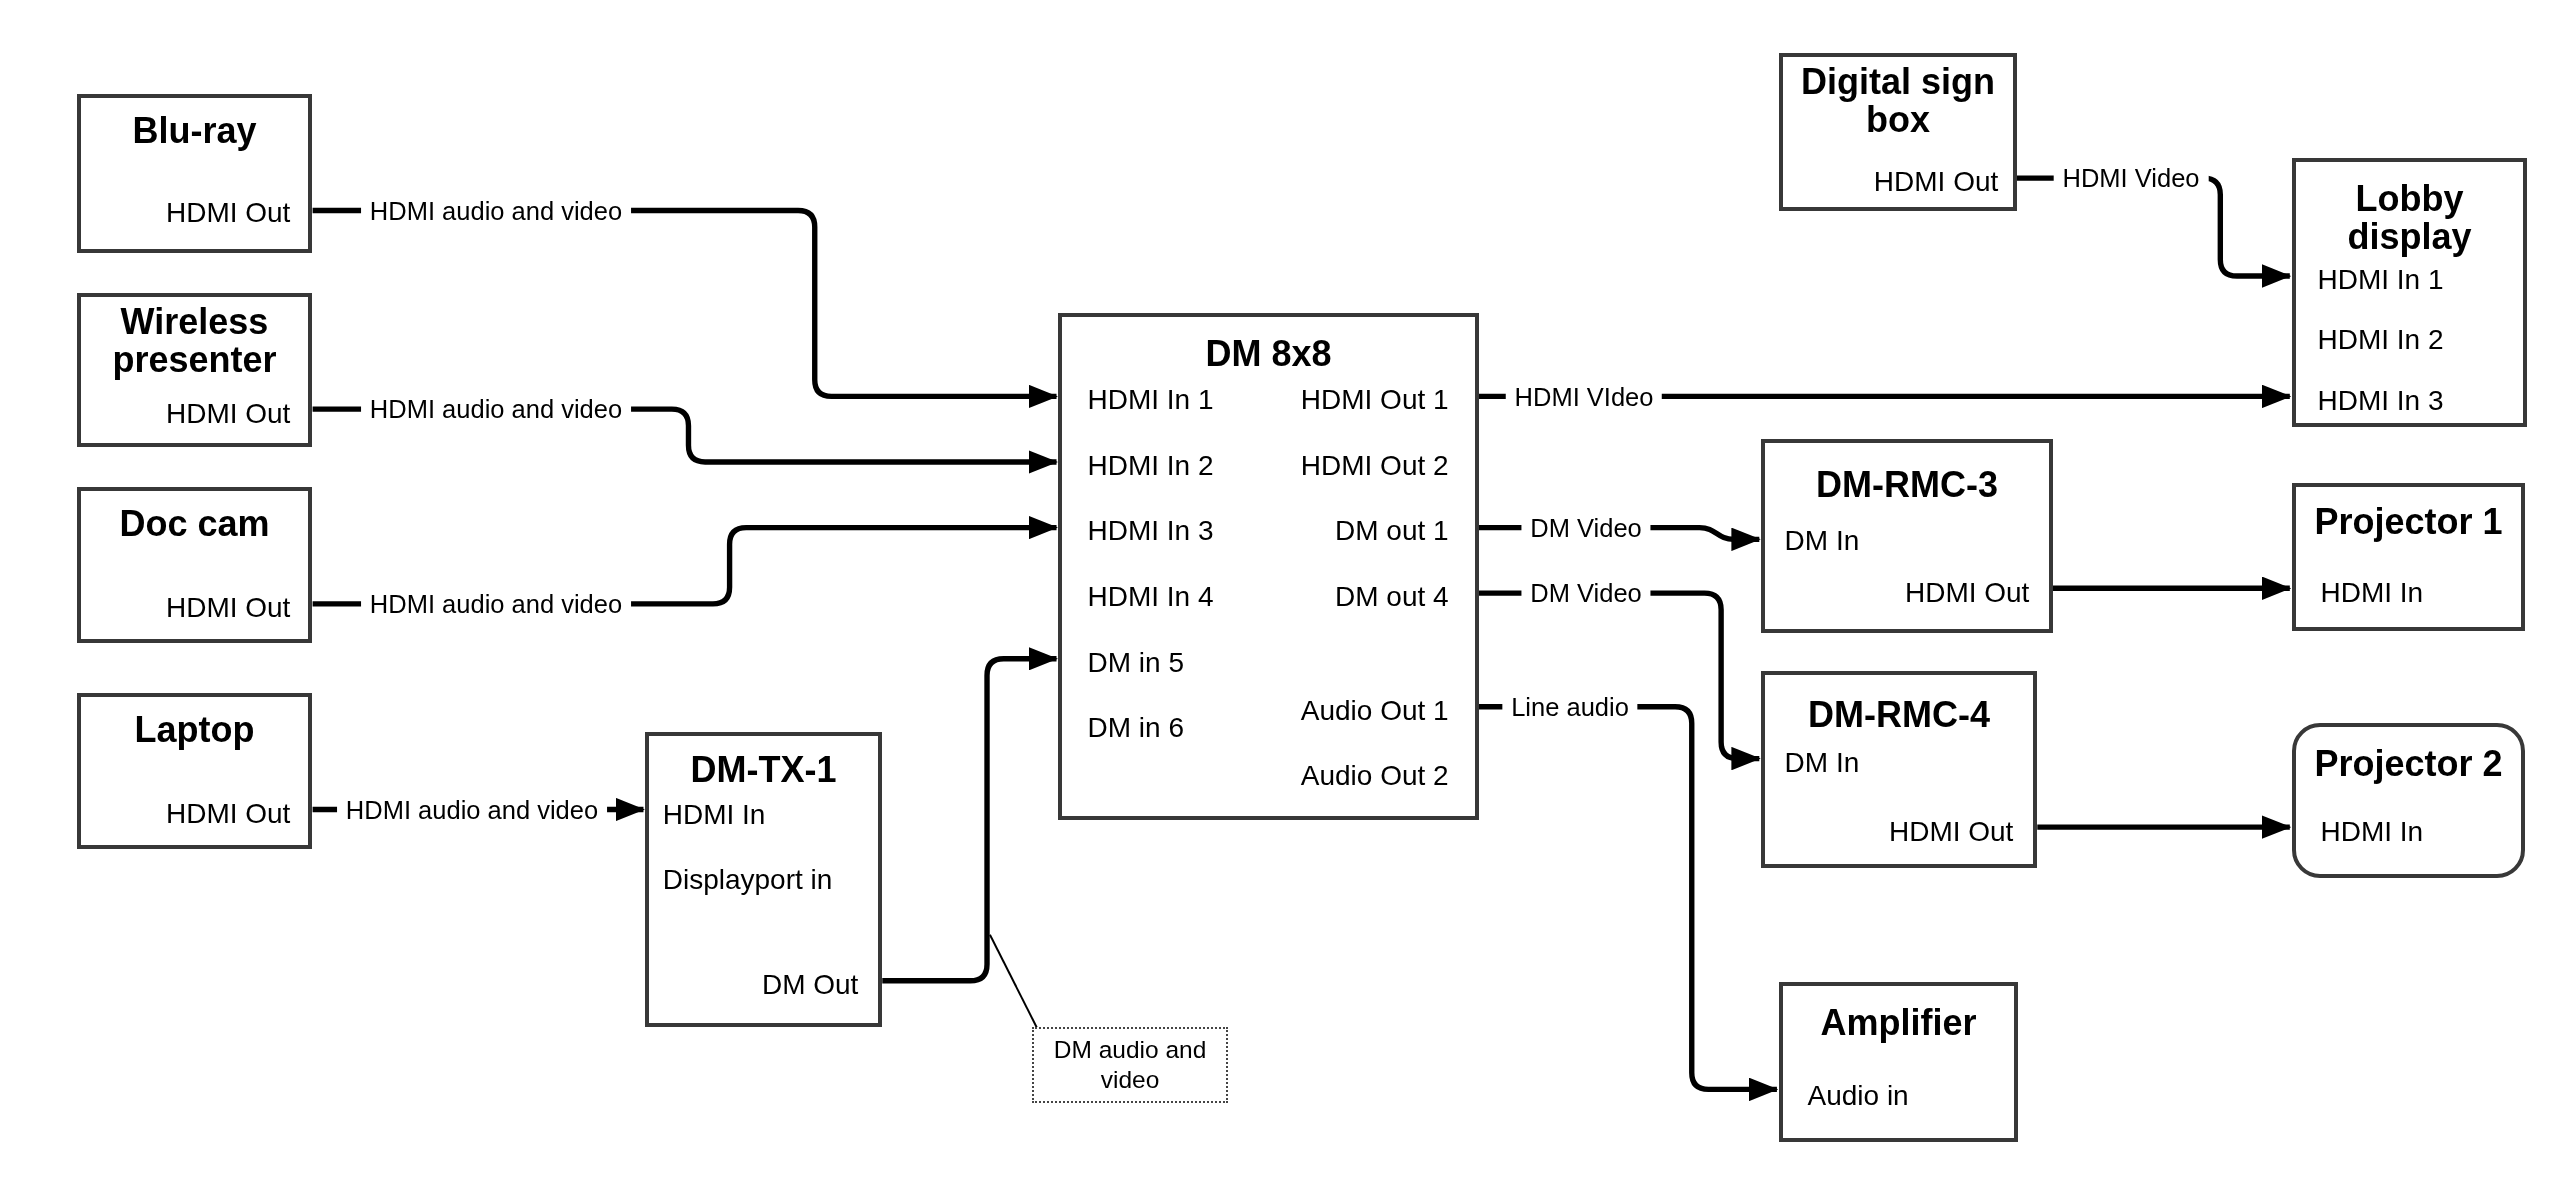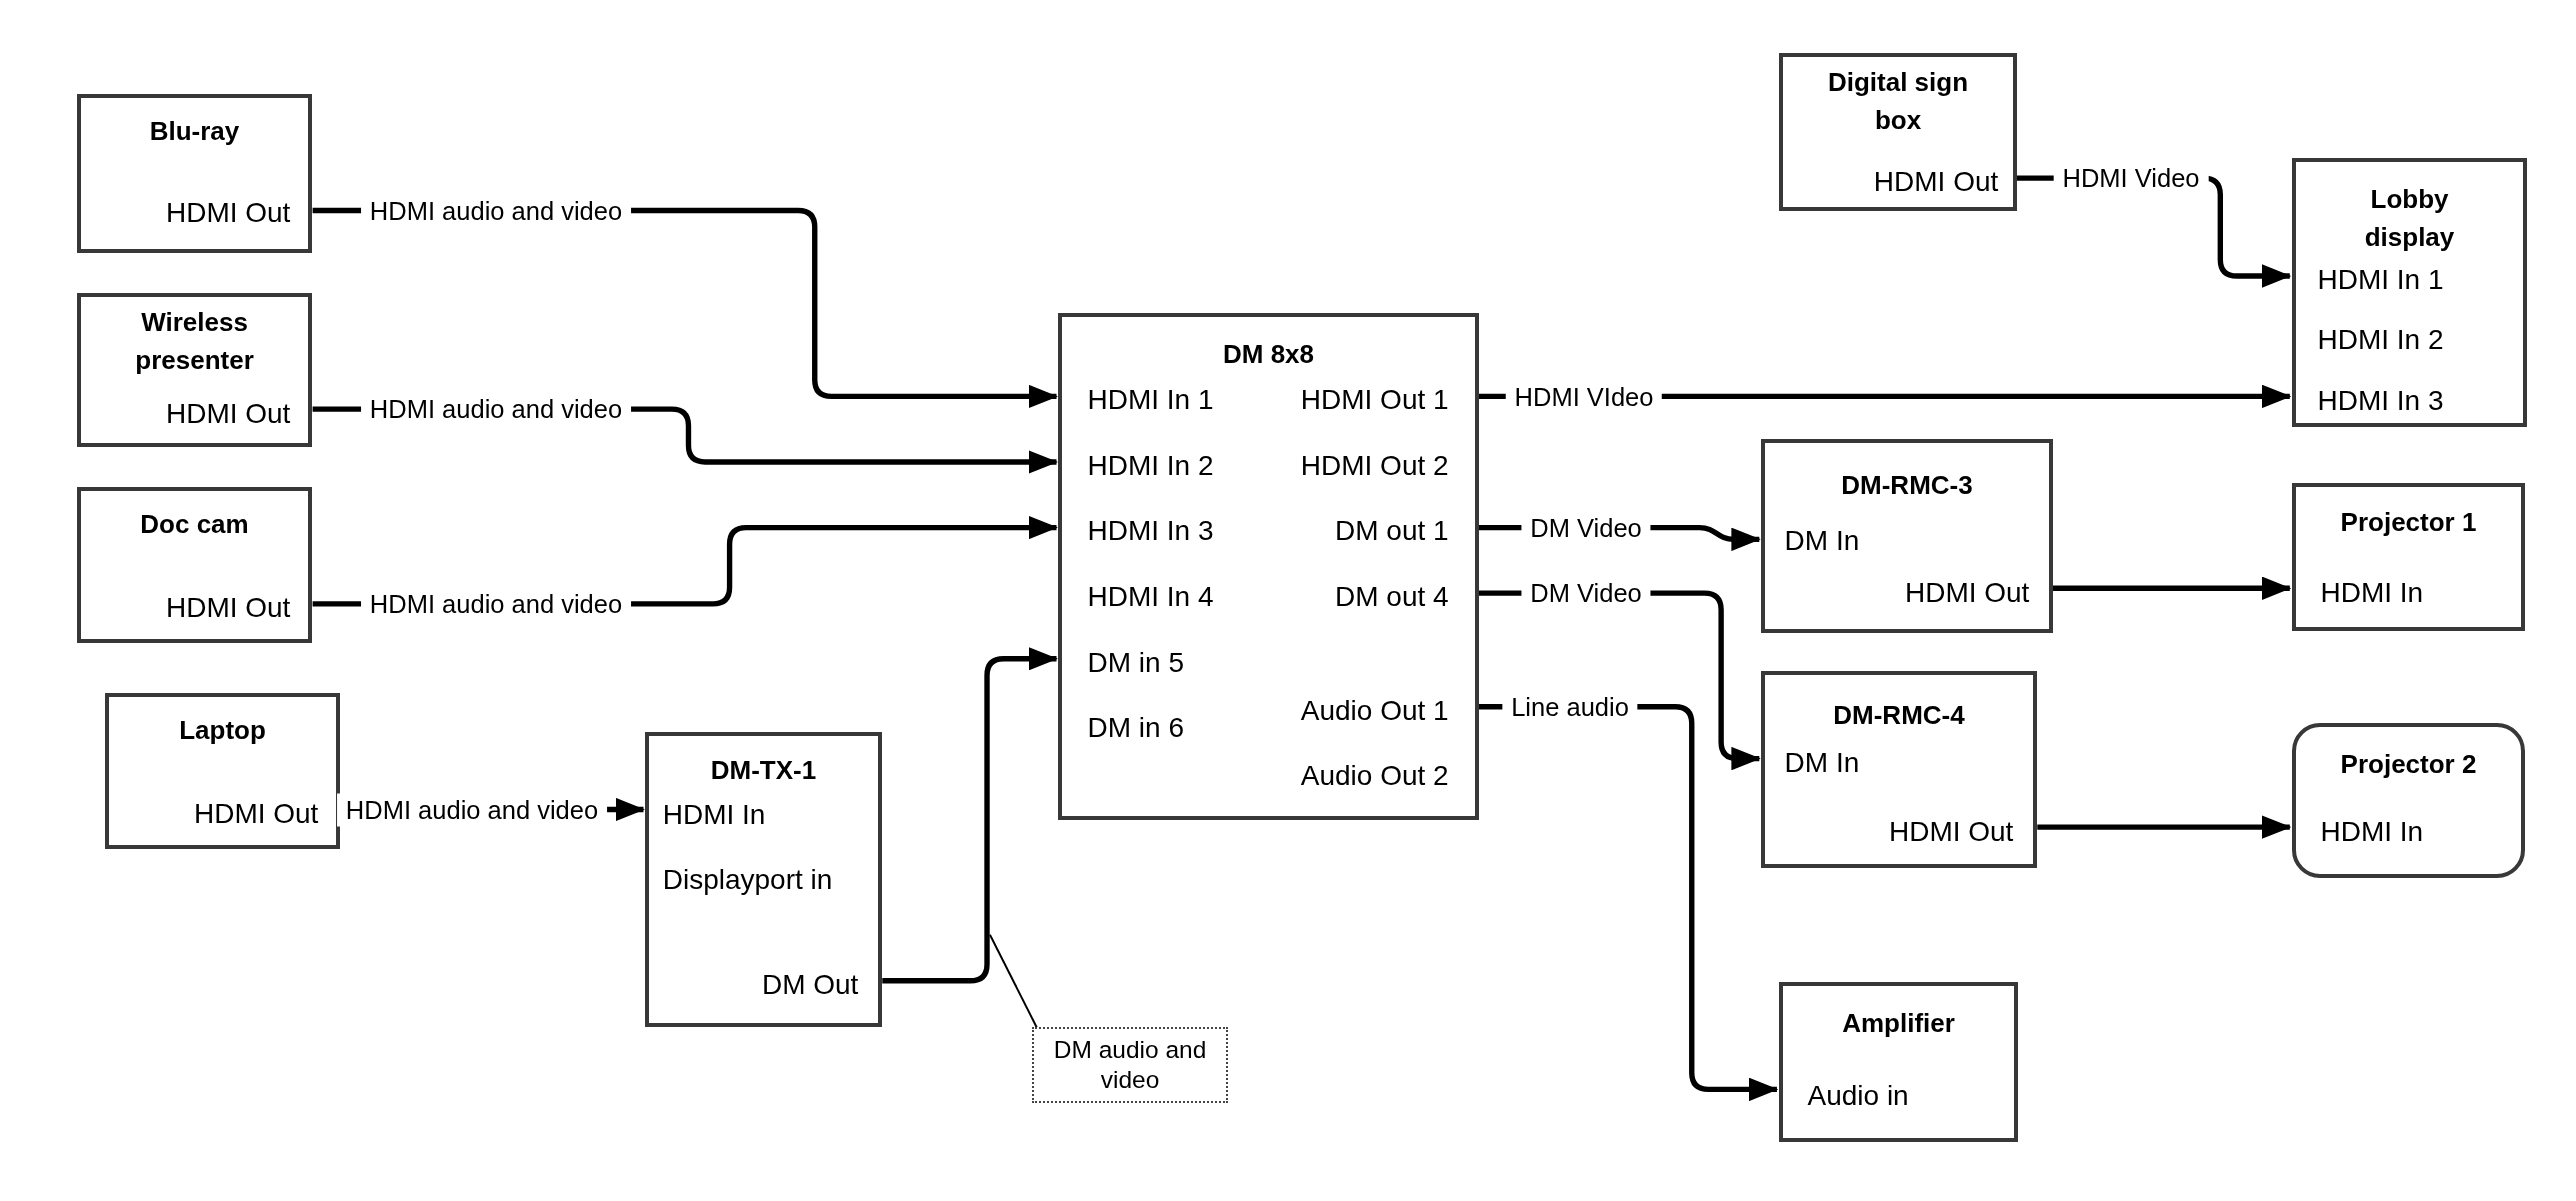--- a/index.html
+++ b/index.html
@@ -15,21 +15,21 @@
   .wires{position:absolute;left:0;top:0;width:2576px;height:1201px;}
   .edge{fill:none;stroke:var(--line);stroke-width:5.5;stroke-linejoin:round;}
   .leader{fill:none;stroke:var(--line);stroke-width:2;}
   #arrow path{fill:var(--line);}
   .node{
     position:absolute;background:var(--bg);border:4.9px solid var(--border);
     box-sizing:border-box;
   }
   .title{
     position:absolute;left:0;right:0;text-align:center;font-weight:bold;
-    font-size:26px;line-height:38px;white-space:pre-line;
+    font-size:36px;line-height:38px;white-space:pre-line;
   }
   .port{
     position:absolute;font-size:28px;white-space:nowrap;
     transform:translateY(-50%);
   }
   .port.pl{text-align:left;}
   .port.pr{text-align:center;}
   .edge-label{
     position:absolute;transform:translate(-50%,-50%);
     background:var(--bg);padding:2px 8.8px;font-size:25.5px;white-space:nowrap;
@@ -46,21 +46,21 @@
   #n-bluray .p1{right:17.6px;top:115px;}
 
   #n-wireless{left:77px;top:293px;width:235px;height:154px;}
   #n-wireless .title{top:5.9px;}
   #n-wireless .p1{right:17.6px;top:117px;}
 
   #n-doccam{left:77px;top:487px;width:235px;height:156px;}
   #n-doccam .title{top:13.7px;}
   #n-doccam .p1{right:17.6px;top:117px;}
 
-  #n-laptop{left:77px;top:693px;width:235px;height:156px;margin-left:28px;}
+  #n-laptop{left:77px;top:693px;width:235px;height:156px;}
   #n-laptop .title{top:13.7px;}
   #n-laptop .p1{right:17.6px;top:117px;}
 
   #n-dmtx1{left:645px;top:732px;width:237px;height:295px;}
   #n-dmtx1 .title{top:14.7px;}
   #n-dmtx1 .p1{left:13.7px;top:79px;}
   #n-dmtx1 .p2{left:13.7px;top:144px;text-align:right;}
   #n-dmtx1 .p3{right:19.6px;top:249px;}
 
   #n-dm8x8{left:1058px;top:313px;width:421px;height:507px;}

